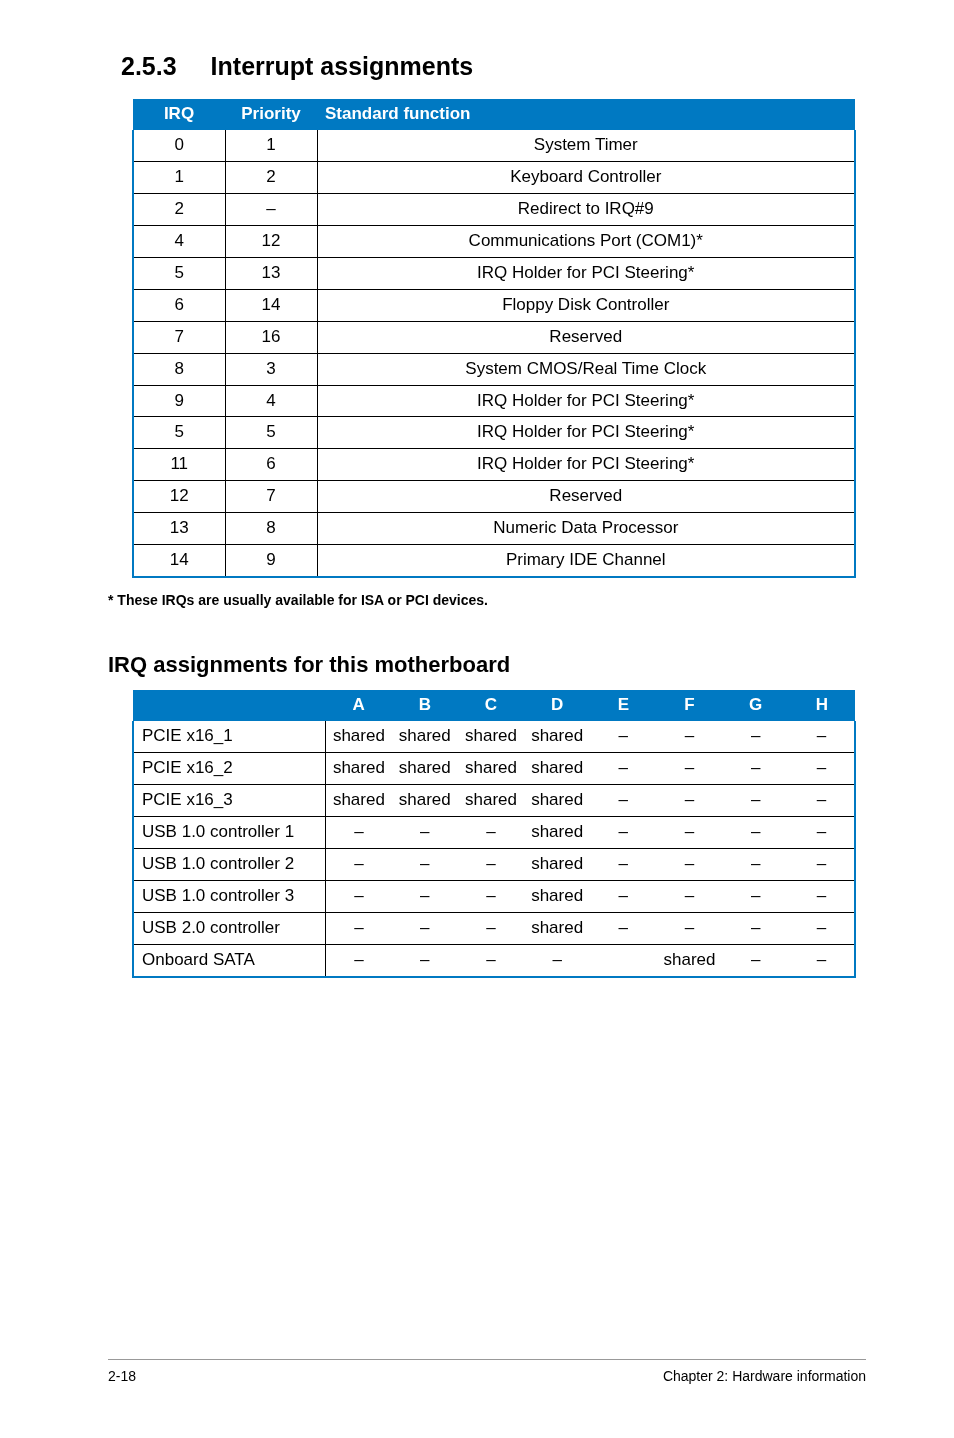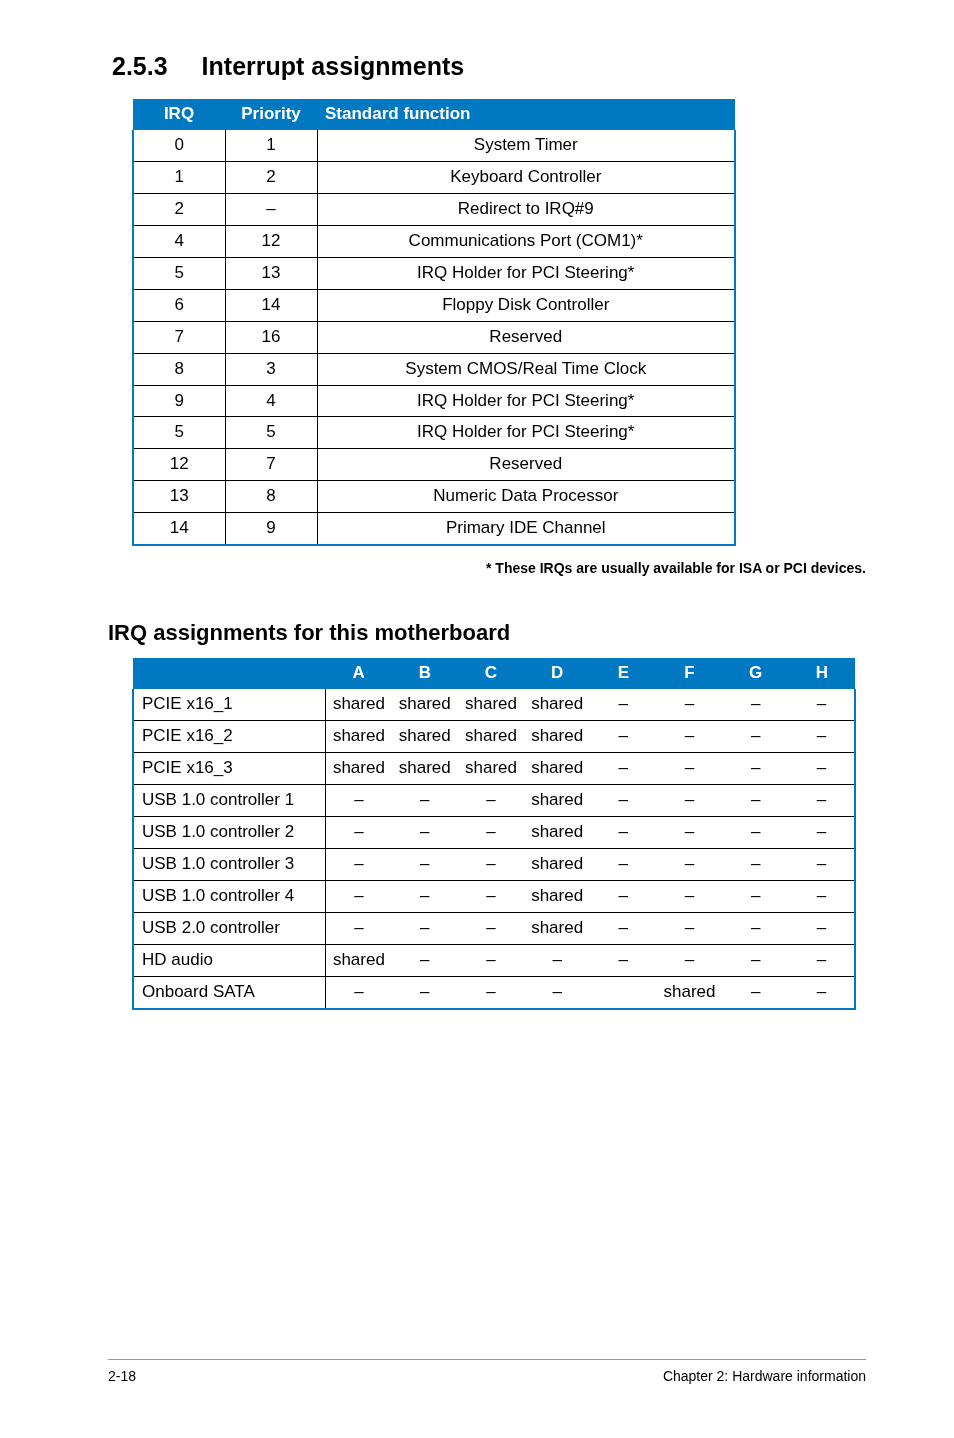--- a/index.html
+++ b/index.html
@@ -13,33 +13,33 @@
   .page {
     width: 954px;
     height: 1438px;
     background: #fff;
     position: relative;
     padding: 52px 88px 0 108px;
   }
   .section-heading {
     font-size: 25px;
     font-weight: 700;
-    margin: 0 0 18px 4px;
+    margin: 0 0 18px 13px;
   }
   .section-number { display: inline-block; margin-right: 34px; }
   .subheading {
     font-size: 22px;
     font-weight: 700;
     margin: 0 0 12px 0;
   }
 
   
   .table1-wrap { padding-left: 24px; margin-bottom: 14px; }
   table.t1 {
-    width: 604px;
+    width: 724px;
     border-collapse: collapse;
     font-size: 17px;
   }
   table.t1 th {
     background: #0079c2;
     color: #fff;
     font-weight: 700;
     text-align: left;
     padding: 5px 8px 6px 8px;
     border: none;
@@ -56,21 +56,20 @@
   }
   table.t1 td.first { border-left: 2px solid #0079c2; text-align: center; }
   table.t1 td.center { text-align: center; }
   table.t1 tr:last-child td { border-bottom: 2px solid #0079c2; }
   table.t1 td:last-child { border-right: 2px solid #0079c2; text-align: center; }
 
   .footnote {
     font-size: 14px;
     font-weight: 700;
     margin: 0 0 44px 0;
-    text-align: right;
   }
 
   
   .table2-wrap { padding-left: 24px; }
   table.t2 {
     width: 724px;
     border-collapse: collapse;
     font-size: 17px;
   }
   table.t2 th {
@@ -169,20 +168,25 @@
             <td>System CMOS/Real Time Clock</td>
           </tr>
           <tr>
             <td class="first">9</td>
             <td class="center">4</td>
             <td>IRQ Holder for PCI Steering*</td>
           </tr>
           <tr>
             <td class="first">5</td>
             <td class="center">5</td>
+            <td>IRQ Holder for PCI Steering*</td>
+          </tr>
+          <tr>
+            <td class="first">11</td>
+            <td class="center">6</td>
             <td>IRQ Holder for PCI Steering*</td>
           </tr>
           <tr>
             <td class="first">12</td>
             <td class="center">7</td>
             <td>Reserved</td>
           </tr>
           <tr>
             <td class="first">13</td>
             <td class="center">8</td>
@@ -277,47 +281,25 @@
             <td class="center">–</td>
             <td class="center">–</td>
             <td class="center">–</td>
             <td class="center">shared</td>
             <td class="center">–</td>
             <td class="center">–</td>
             <td class="center">–</td>
             <td class="center lastcol">–</td>
           </tr>
           <tr>
-            <td class="first">USB 1.0 controller 4</td>
-            <td class="center">–</td>
-            <td class="center">–</td>
-            <td class="center">–</td>
-            <td class="center">shared</td>
-            <td class="center">–</td>
-            <td class="center">–</td>
-            <td class="center">–</td>
-            <td class="center lastcol">–</td>
-          </tr>
-          <tr>
             <td class="first">USB 2.0 controller</td>
             <td class="center">–</td>
             <td class="center">–</td>
             <td class="center">–</td>
             <td class="center">shared</td>
-            <td class="center">–</td>
-            <td class="center">–</td>
-            <td class="center">–</td>
-            <td class="center lastcol">–</td>
-          </tr>
-          <tr>
-            <td class="first">HD audio</td>
-            <td class="center">shared</td>
-            <td class="center">–</td>
-            <td class="center">–</td>
-            <td class="center">–</td>
             <td class="center">–</td>
             <td class="center">–</td>
             <td class="center">–</td>
             <td class="center lastcol">–</td>
           </tr>
           <tr>
             <td class="first">Onboard SATA</td>
             <td class="center">–</td>
             <td class="center">–</td>
             <td class="center">–</td>

